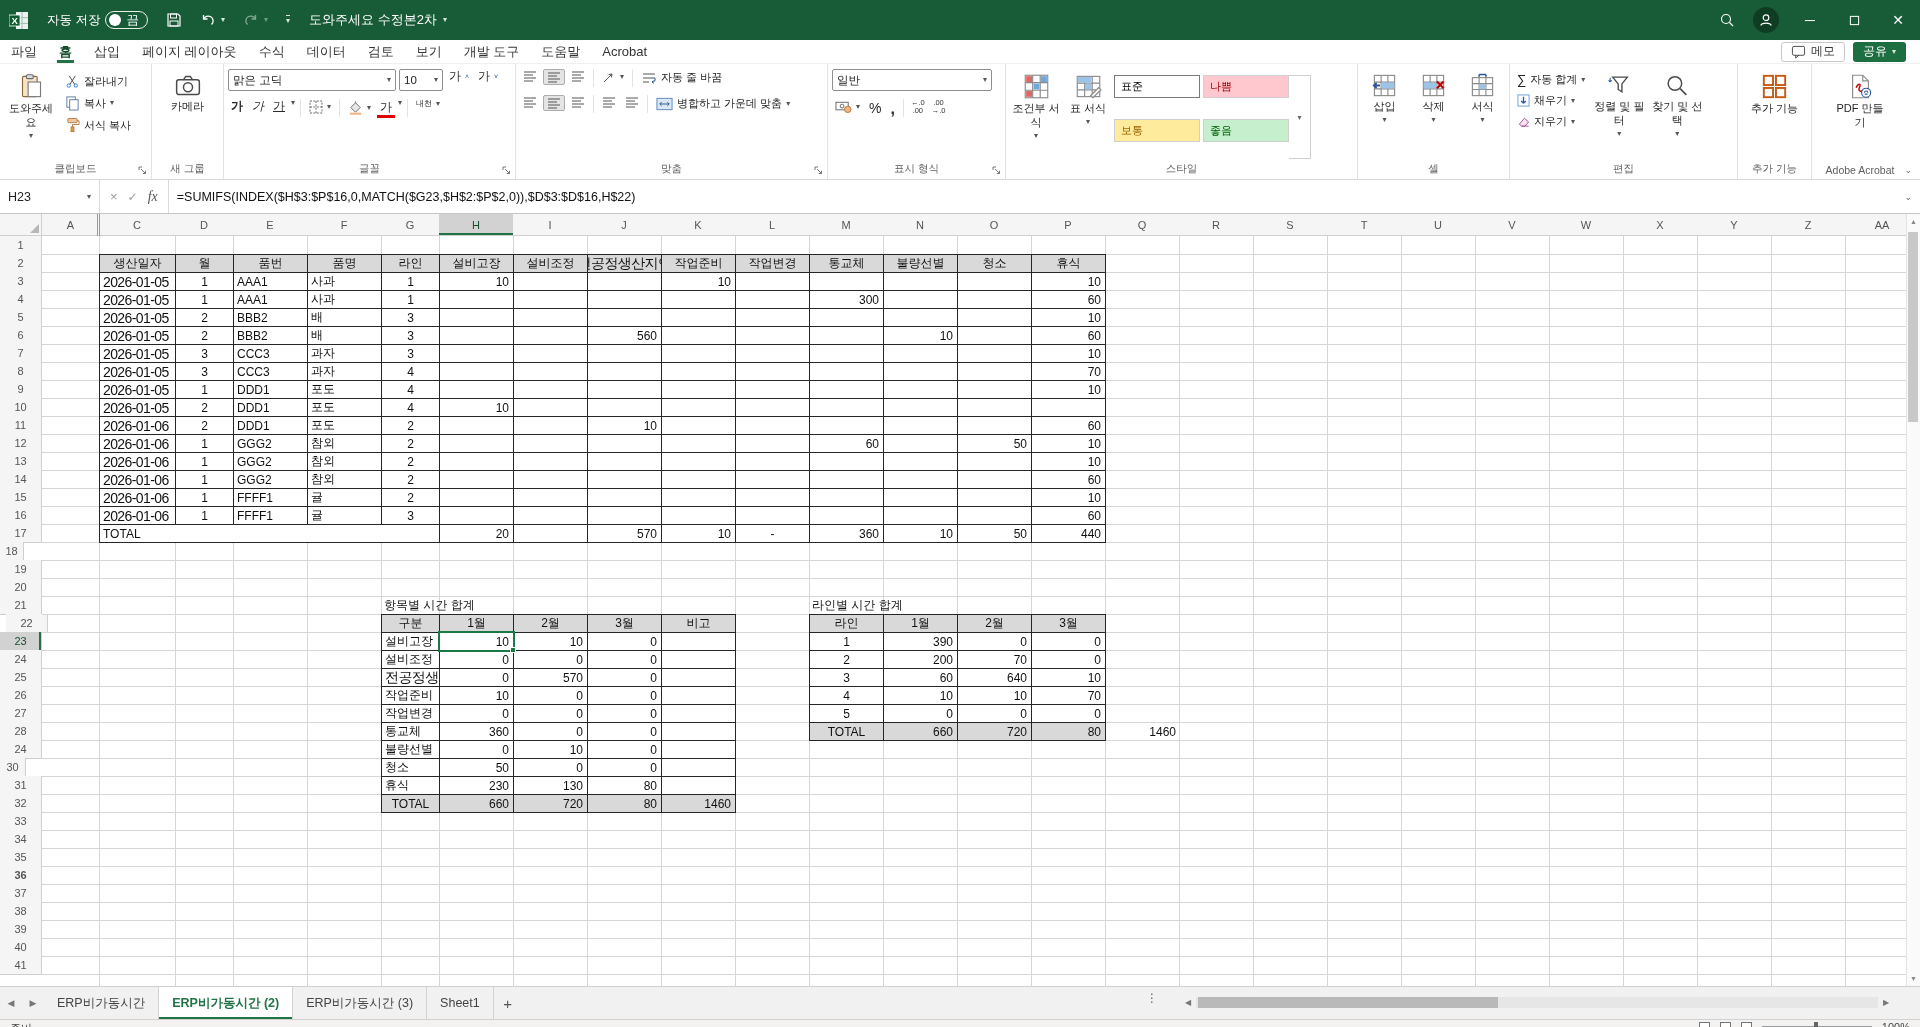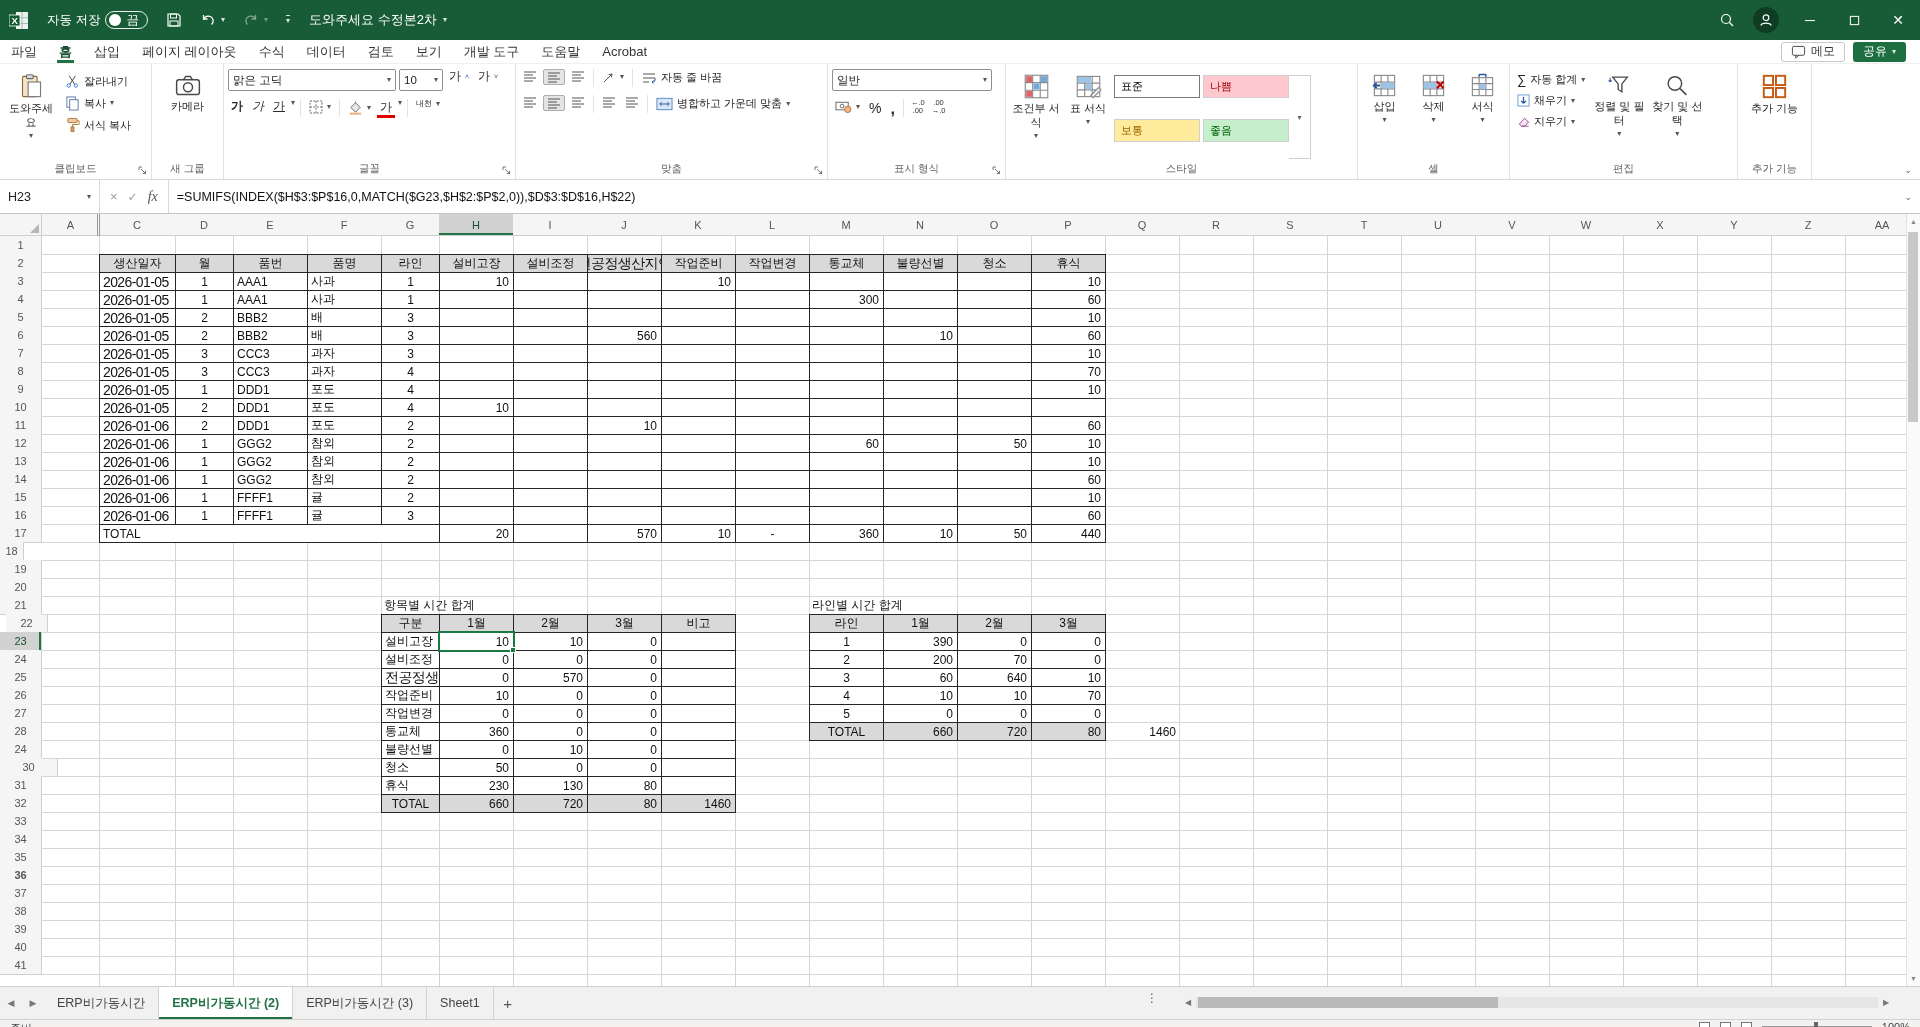--- a/index.html
+++ b/index.html
@@ -590,20 +590,35 @@
             <rect x="13.3" y="2.5" width="8.2" height="8.2" fill="none" stroke="#c55a11" stroke-width="1.7"></rect>
             <rect x="2.5" y="13.3" width="8.2" height="8.2" fill="none" stroke="#c55a11" stroke-width="1.7"></rect>
             <rect x="13.3" y="13.3" width="8.2" height="8.2" fill="none" stroke="#c55a11" stroke-width="1.7"></rect>
           </svg>
         </span>
       <span>추가 기능</span>
     </div>
     <div class="rg-label">추가 기능</div>
   </div>
 
+  <div class="rg" style="width:96px;justify-content:center;border-right:none">
+    <div class="bigbtn" style="width:58px">
+      <span>
+          <svg width="27" height="27" viewBox="0 0 24 24">
+            <path d="M5 2h9l5 5v15H5z" fill="#fff" stroke="#8a8a8a"></path>
+            <path d="M14 2v5h5" fill="none" stroke="#8a8a8a"></path>
+            <path d="M8 13c2-4 5-4 3 0-1.5 3.5 2 4 4 2" fill="none" stroke="#c00000" stroke-width="1.3"></path>
+            <circle cx="17" cy="17.5" r="4" fill="#fff" stroke="#2b579a"></circle>
+            <path d="M15.5 17.5a1.5 1.5 0 0 1 3 0M15.8 18.8h2.4" stroke="#2b579a" fill="none"></path>
+          </svg>
+        </span>
+      <span>PDF 만들기</span>
+    </div>
+    <div class="rg-label">Adobe Acrobat</div>
+  </div>
 
   <span class="abs" style="right:8px;bottom:4px;color:#666;font-size:9px">⌄</span>
 </div>
 
 <div id="formulabar" class="abs">
   <div id="namebox">
     <span>H23</span>
       <span class="caret">▾</span>
   </div>
   <div id="fxcluster">
@@ -669,21 +684,21 @@
     <div class="rowhdr" style="left: 0px; top: 364px; width: 42px; height: 19px; position: absolute;">20</div>
     <div class="rowhdr" style="left: 0px; top: 382px; width: 42px; height: 19px; position: absolute;">21</div>
     <div class="rowhdr" style="left: 6px; top: 400px; width: 42px; height: 19px; position: absolute;">22</div>
     <div class="rowhdr hdr-sel" style="left: 0px; top: 418px; width: 42px; height: 19px; position: absolute; box-shadow: rgb(33, 115, 70) -2px 0px 0px inset;">23</div>
     <div class="rowhdr" style="left: 0px; top: 436px; width: 42px; height: 19px; position: absolute;">24</div>
     <div class="rowhdr" style="left: 0px; top: 454px; width: 42px; height: 19px; position: absolute;">25</div>
     <div class="rowhdr" style="left: 0px; top: 472px; width: 42px; height: 19px; position: absolute;">26</div>
     <div class="rowhdr" style="left: 0px; top: 490px; width: 42px; height: 19px; position: absolute;">27</div>
     <div class="rowhdr" style="left: 0px; top: 508px; width: 42px; height: 19px; position: absolute;">28</div>
     <div class="rowhdr" style="left: 0px; top: 526px; width: 42px; height: 19px; position: absolute;">24</div>
-    <div class="rowhdr" style="left: 0px; top: 544px; width: 58px; height: 19px; position: absolute;">30</div>
+    <div class="rowhdr" style="left: 0px; top: 544px; width: 26px; height: 19px; position: absolute;">30</div>
     <div class="rowhdr" style="left: 0px; top: 562px; width: 42px; height: 19px; position: absolute;">31</div>
     <div class="rowhdr" style="left: 0px; top: 580px; width: 42px; height: 19px; position: absolute;">32</div>
     <div class="rowhdr" style="left: 0px; top: 598px; width: 42px; height: 19px; position: absolute;">33</div>
     <div class="rowhdr" style="left: 0px; top: 616px; width: 42px; height: 19px; position: absolute;">34</div>
     <div class="rowhdr" style="left: 0px; top: 634px; width: 42px; height: 19px; position: absolute;">35</div>
     <div class="rowhdr" style="left: 0px; top: 652px; width: 42px; height: 19px; position: absolute; font-weight: bold;">36</div>
     <div class="rowhdr" style="left: 0px; top: 670px; width: 42px; height: 19px; position: absolute;">37</div>
     <div class="rowhdr" style="left: 0px; top: 688px; width: 42px; height: 19px; position: absolute;">38</div>
     <div class="rowhdr" style="left: 0px; top: 706px; width: 42px; height: 19px; position: absolute;">39</div>
     <div class="rowhdr" style="left: 0px; top: 724px; width: 42px; height: 19px; position: absolute;">40</div>

